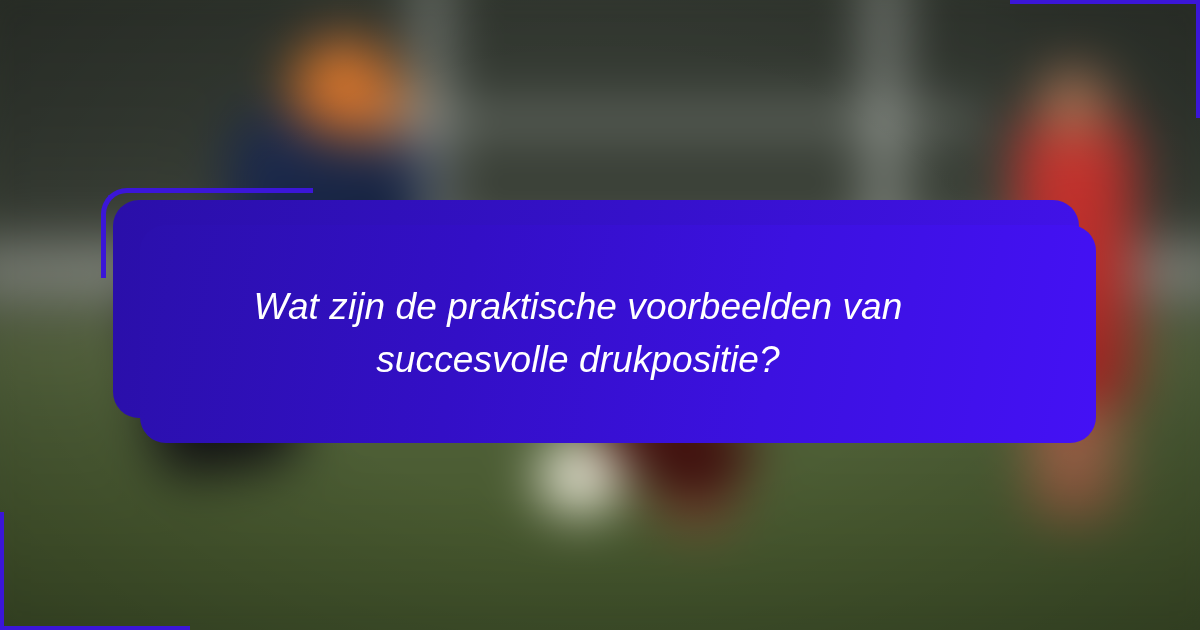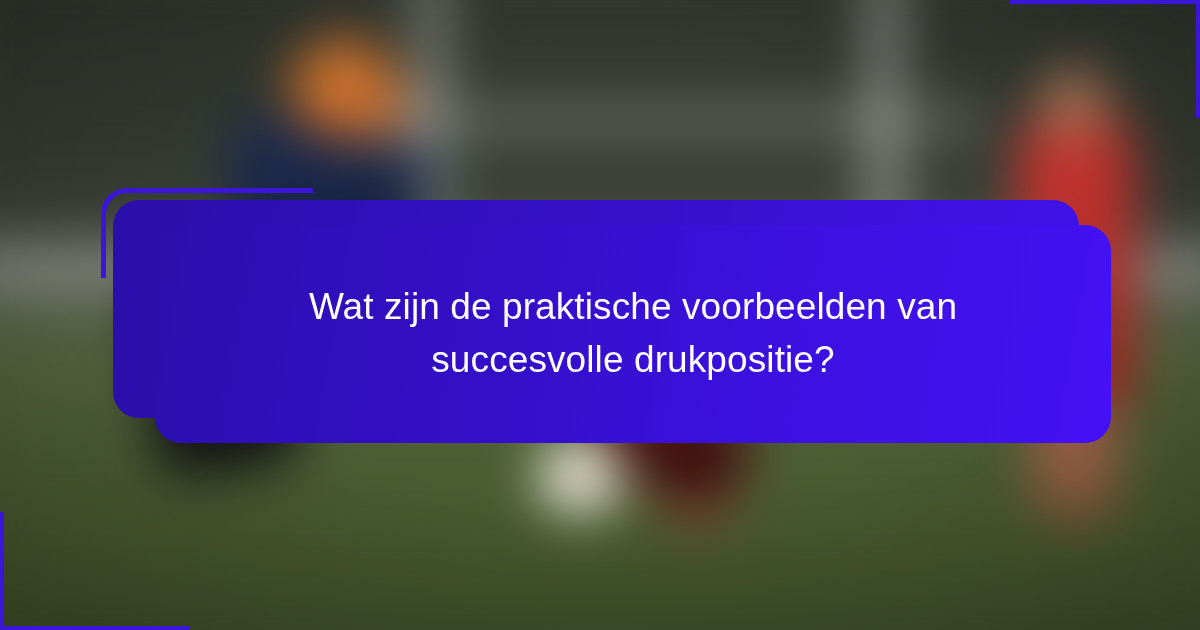--- a/index.html
+++ b/index.html
@@ -148,25 +148,26 @@
 
   .card-back {
     position:absolute;
     left:113px; top:200px; width:966px; height:218px;
     border-radius:26px;
     background:linear-gradient(100deg, #2a0fa9 0%, #3511ca 52%, #4212ea 100%);
   }
 
   .card-front {
     position:absolute;
-    left:155px; top:225px; width:956px; height:218px;
+    left:140px; top:225px; width:956px; height:218px;
     border-radius:26px;
     background:linear-gradient(100deg, #2b10ad 0%, #330fc6 34%, #3c11e0 66%, #4411f5 100%);
-    display:flex; align-items:center; justify-content:center;
+    display:flex; align-items:center; 
     padding:14px 58px;
+    font-style:italic;
   }
 
   .headline {
     color:#ffffff;
     font-size:37px;
     line-height:1.42;
     font-weight:400;
     text-align:center;
     letter-spacing:.1px;
     max-width:760px;

